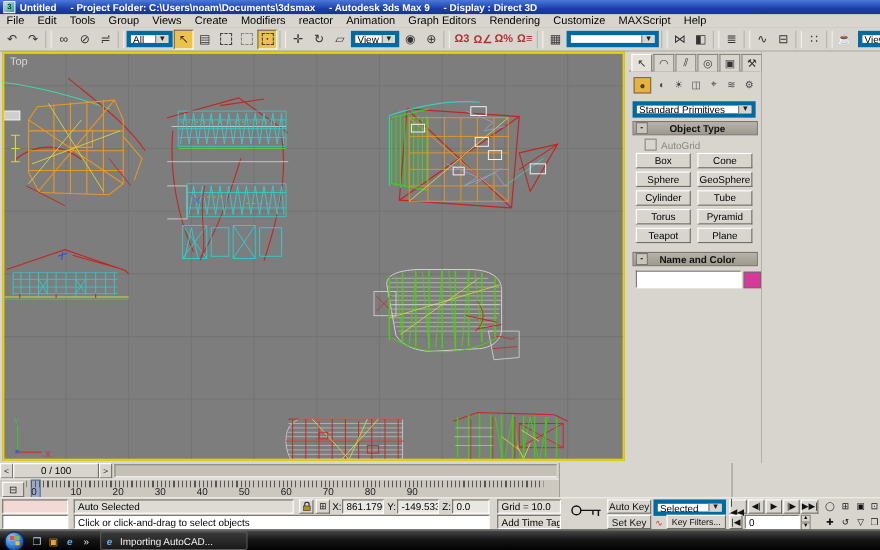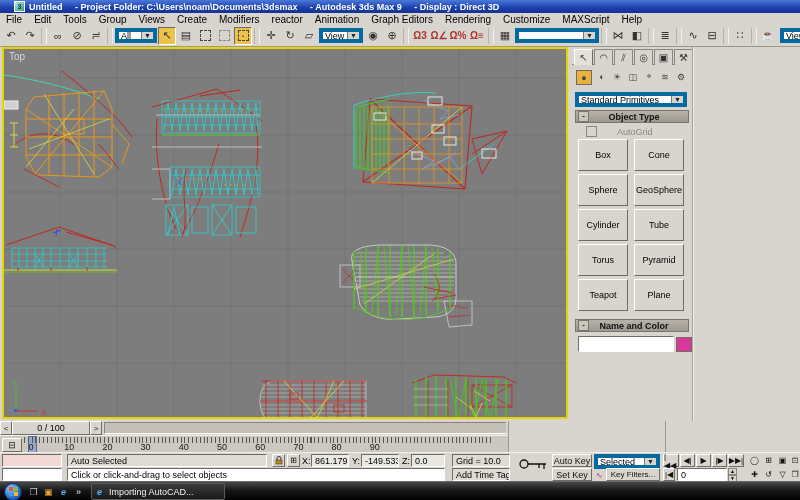--- a/index.html
+++ b/index.html
@@ -3,21 +3,21 @@
 <meta charset="utf-8">
 <style>
   html,body{margin:0;padding:0;}
   body{width:800px;height:500px;position:relative;overflow:hidden;
        font-family:"Liberation Sans",sans-serif;background:#d8d5cf;
        -webkit-font-smoothing:none;}
   .abs{position:absolute;}
   
   .titlebar{left:0;top:0;width:800px;height:13px;
     background:linear-gradient(#4b79d8,#1d3fae 60%,#16338f);
-    color:#fff;font-size:9px;font-weight:bold;display:flex;align-items:center;gap:4px;padding-left:14px;box-sizing:border-box;}
+    color:#fff;font-size:9px;font-weight:bold;display:flex;align-items:center;gap:4px;padding-left:3px;box-sizing:border-box;}
   .appicon{width:9px;height:9px;background:linear-gradient(135deg,#bfe9e2,#2a9a8f);border:1px solid #fff;
     font-size:7px;line-height:9px;text-align:center;color:#06413c;font-weight:bold;}
   .menubar{left:0;top:13px;width:800px;height:12px;background:#d8d5cf;border-bottom:1px solid #b8b4ac;
     display:flex;align-items:center;gap:0;font-size:10px;color:#000;}
   .menubar span{padding:10px 6px;cursor:default;}
   
   .toolbar{left:0;top:25px;width:800px;height:22px;background:#d8d5cf;border-bottom:1px solid #9c988f;
     display:flex;align-items:center;gap:1px;padding:0 2px;box-sizing:border-box;font-size:11px;}
   .tbtn{width:16px;height:16px;display:flex;align-items:center;justify-content:center;color:#333;
     font-size:11px;background:#d8d5cf;border:1px solid transparent;flex:0 0 auto;}
@@ -44,22 +44,22 @@
   .cat{width:14px;height:13px;display:flex;align-items:center;justify-content:center;font-size:9px;color:#444;}
   .cat.cur{background:#e8b23c;border:1px solid #6f6c66;}
   .btn3d{background:#d8d5cf;border-top:1px solid #fff;border-left:1px solid #fff;
     border-right:1px solid #6f6c66;border-bottom:1px solid #6f6c66;}
   .sunken{border-top:1px solid #6f6c66;border-left:1px solid #6f6c66;border-right:1px solid #fff;border-bottom:1px solid #fff;}
   .rollhead{height:11px;margin:3px 3px 0 3px;background:linear-gradient(#b7b3aa,#9d998f);
     border:1px solid #7a766e;display:flex;align-items:center;font-size:9px;font-weight:bold;color:#111;}
   .rollhead .minus{width:9px;height:9px;margin:0 2px;background:#cac6be;border:1px solid #7a766e;
     font-size:8px;line-height:7px;text-align:center;font-weight:bold;}
   .rollhead .rt{flex:1;text-align:center;margin-right:11px;}
-  .objbtn{width:50px;height:32px;font-size:9px;color:#000;display:flex;align-items:center;justify-content:center;}
-  .agrow{display:flex;align-items:center;gap:20px;font-size:9px;color:#8a867e;padding:3px 0 2px 14px;}
+  .objbtn{width:50px;height:14px;font-size:9px;color:#000;display:flex;align-items:center;justify-content:center;}
+  .agrow{display:flex;align-items:center;gap:4px;font-size:9px;color:#8a867e;padding:3px 0 2px 14px;}
   .cbx{width:9px;height:9px;background:#d8d5cf;border:1px solid #8a867e;}
   
   .timerow{left:0;top:421px;width:508px;height:14px;background:#d8d5cf;display:flex;align-items:center;}
   .tsbtn{width:10px;height:12px;font-size:8px;display:flex;align-items:center;justify-content:center;color:#222;}
   .tshandle{width:76px;height:12px;font-size:9px;display:flex;align-items:center;justify-content:center;color:#000;}
   .tstrack{flex:1;height:10px;background:#c4c0b8;margin:0 2px;border-top:1px solid #8a867e;border-left:1px solid #8a867e;border-bottom:1px solid #fff;}
   .fill-r1{left:508px;top:421px;width:292px;height:31px;background:#d8d5cf;border-left:1px solid #9c988f;}
   .fill-div{left:665px;top:421px;width:1px;height:31px;background:#9c988f;}
   .trackbar{left:0;top:435px;width:508px;height:17px;background:#ccc8c0;border-top:1px solid #f0eee9;}
   .tb-icon{left:2px;top:2px;width:18px;height:12px;font-size:9px;color:#222;display:flex;align-items:center;justify-content:center;}

